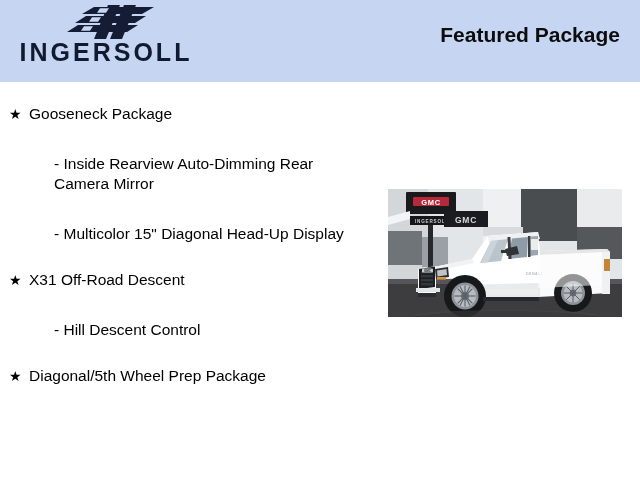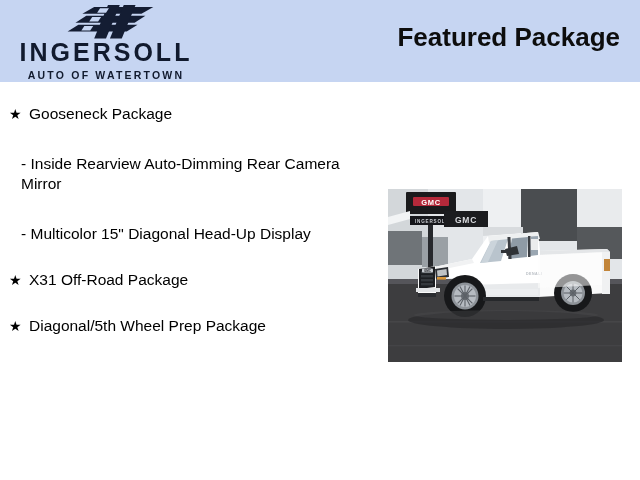--- a/index.html
+++ b/index.html
@@ -67,21 +67,21 @@
     line-height: 1;
     margin-top: 5px;
     white-space: nowrap;
   }
 
   .header-title {
     position: absolute;
     right: 20px;
     top: 24px;
     font-family: "Liberation Sans", sans-serif;
-    font-size: 26px;
+    font-size: 21px;
     font-weight: 700;
     color: #0d0d0d;
     line-height: 1;
     white-space: nowrap;
   }
 
   
   .content {
     position: absolute;
     left: 0;
@@ -117,36 +117,37 @@
   .item-main .star {
     position: absolute;
     left: 9px;
     top: 0;
     font-size: 14px;
     line-height: 20px;
     color: #000000;
   }
 
   .item-sub {
-    padding-left: 21px;
+    padding-left: 30px;
     padding-right: 28px;
+    margin-left: 24px;
   }
 
   
   .gap-main  { margin-top: 26px; }
   .gap-sub   { margin-top: 30px; }
   .gap-first { margin-top: 22px; }
 
   
   .vehicle-photo {
     position: absolute;
     left: 388px;
     top: 107px;
     width: 234px;
-    height: 173px;
+    height: 128px;
     overflow: hidden;
     background: #5eead4;
   }
   .vehicle-photo svg { display: block; }
 </style>
 </head>
 <body>
 
 <div class="header">
 
@@ -167,21 +168,20 @@
       <g fill="#c6d5f2">
 
         <path d="M50 3.2 L59 3.2 L56 7.8 L47 7.8 Z"></path>
         <path d="M42 12.2 L51 12.2 L48 16.8 L39 16.8 Z"></path>
         <path d="M34 21.2 L43 21.2 L40 25.8 L31 25.8 Z"></path>
       </g>
     </svg>
 
     <div class="brand-name">INGERSOLL</div>
 
-    <div class="brand-tagline">AUTO OF WATERTOWN</div>
   </div>
 
   <div class="header-title">Featured Package</div>
 </div>
 
 <div class="content">
 
   <ul class="feature-list">
 
     <li class="item item-main gap-first">
@@ -192,23 +192,26 @@
     <li class="item item-sub gap-sub">
       <span>- Inside Rearview Auto-Dimming Rear Camera Mirror</span>
     </li>
 
     <li class="item item-sub gap-sub">
       <span>- Multicolor 15" Diagonal Head-Up Display</span>
     </li>
 
     <li class="item item-main gap-main">
       <span class="star">★</span>
-      <span>X31 Off-Road Package</span>
-    </li>
-
+      <span>X31 Off-Road Descent</span>
+    </li>
+
+    <li class="item item-sub gap-sub">
+      <span>- Hill Descent Control</span>
+    </li>
 
     <li class="item item-main gap-main">
       <span class="star">★</span>
       <span>Diagonal/5th Wheel Prep Package</span>
     </li>
 
   </ul>
 
   <div class="vehicle-photo">
     <svg width="234" height="173" viewBox="0 0 234 173">

